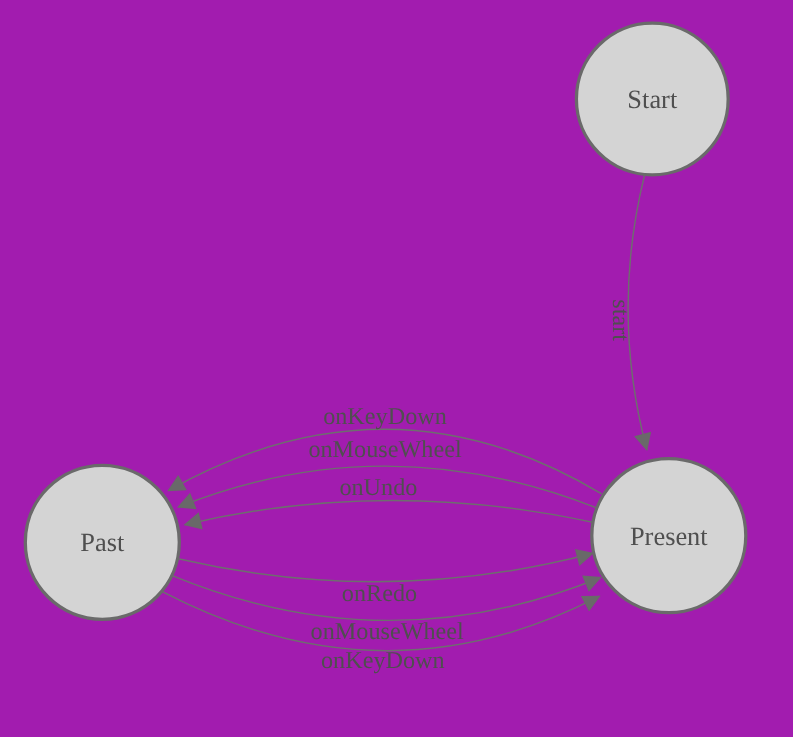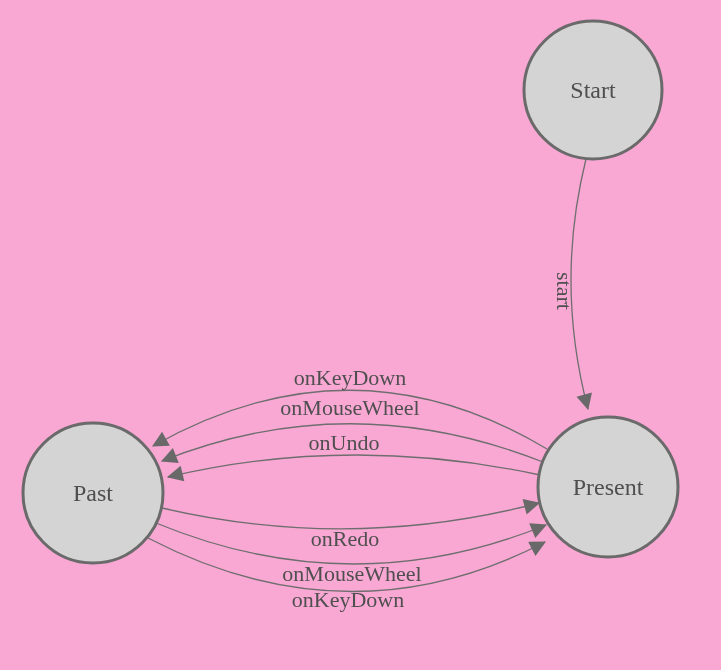--- a/index.html
+++ b/index.html
@@ -4,21 +4,21 @@
 <style>
   html, body {
     margin: 0;
     padding: 0;
     background: #ffffff;
   }
   #stage {
     position: relative;
     width: 721px;
     height: 670px;
-    background: #f9a8d4;
+    background: #a21caf;
     overflow: hidden;
     font-family: "Liberation Serif", "DejaVu Serif", serif;
   }
   svg { display: block; }
   .edge-path {
     fill: none;
     stroke: #6e6e6e;
     stroke-width: 1.3;
   }
   .state-circle {

